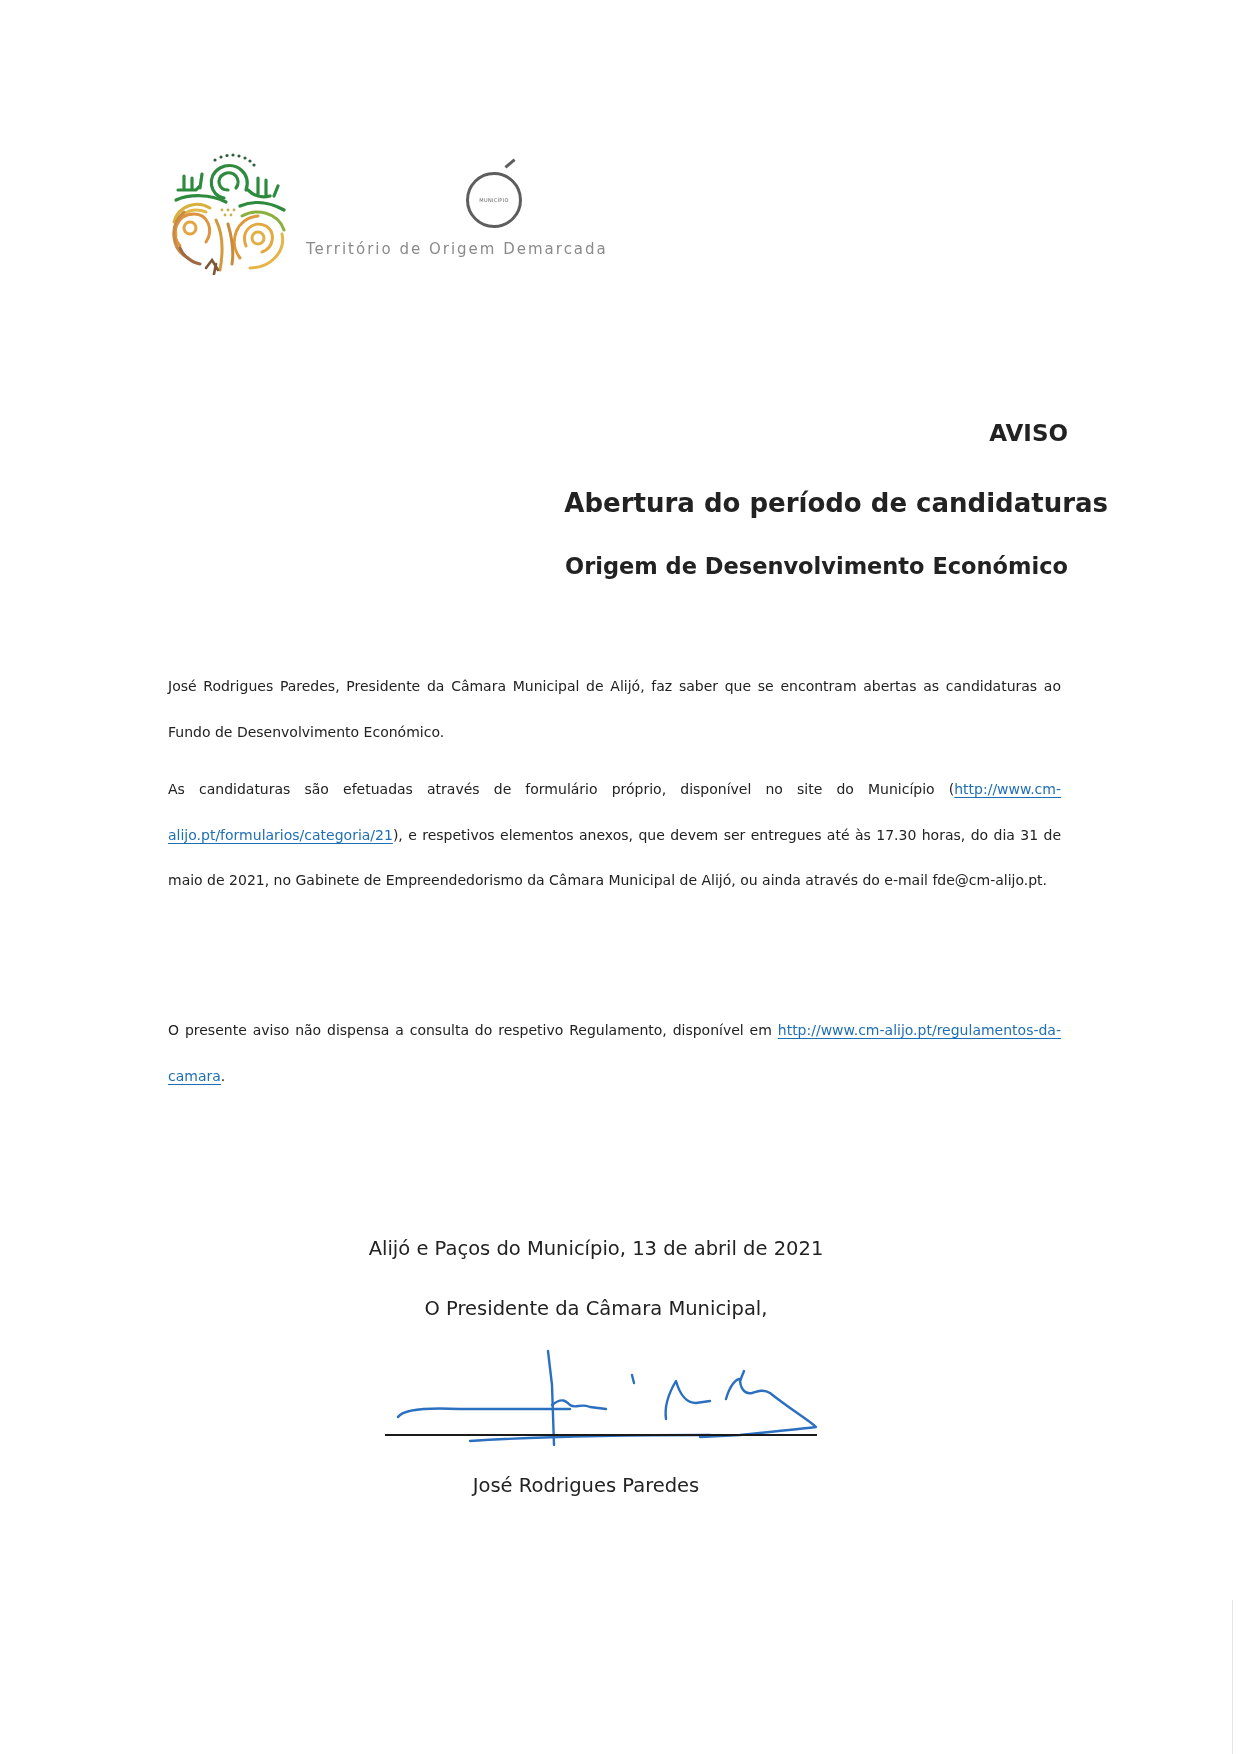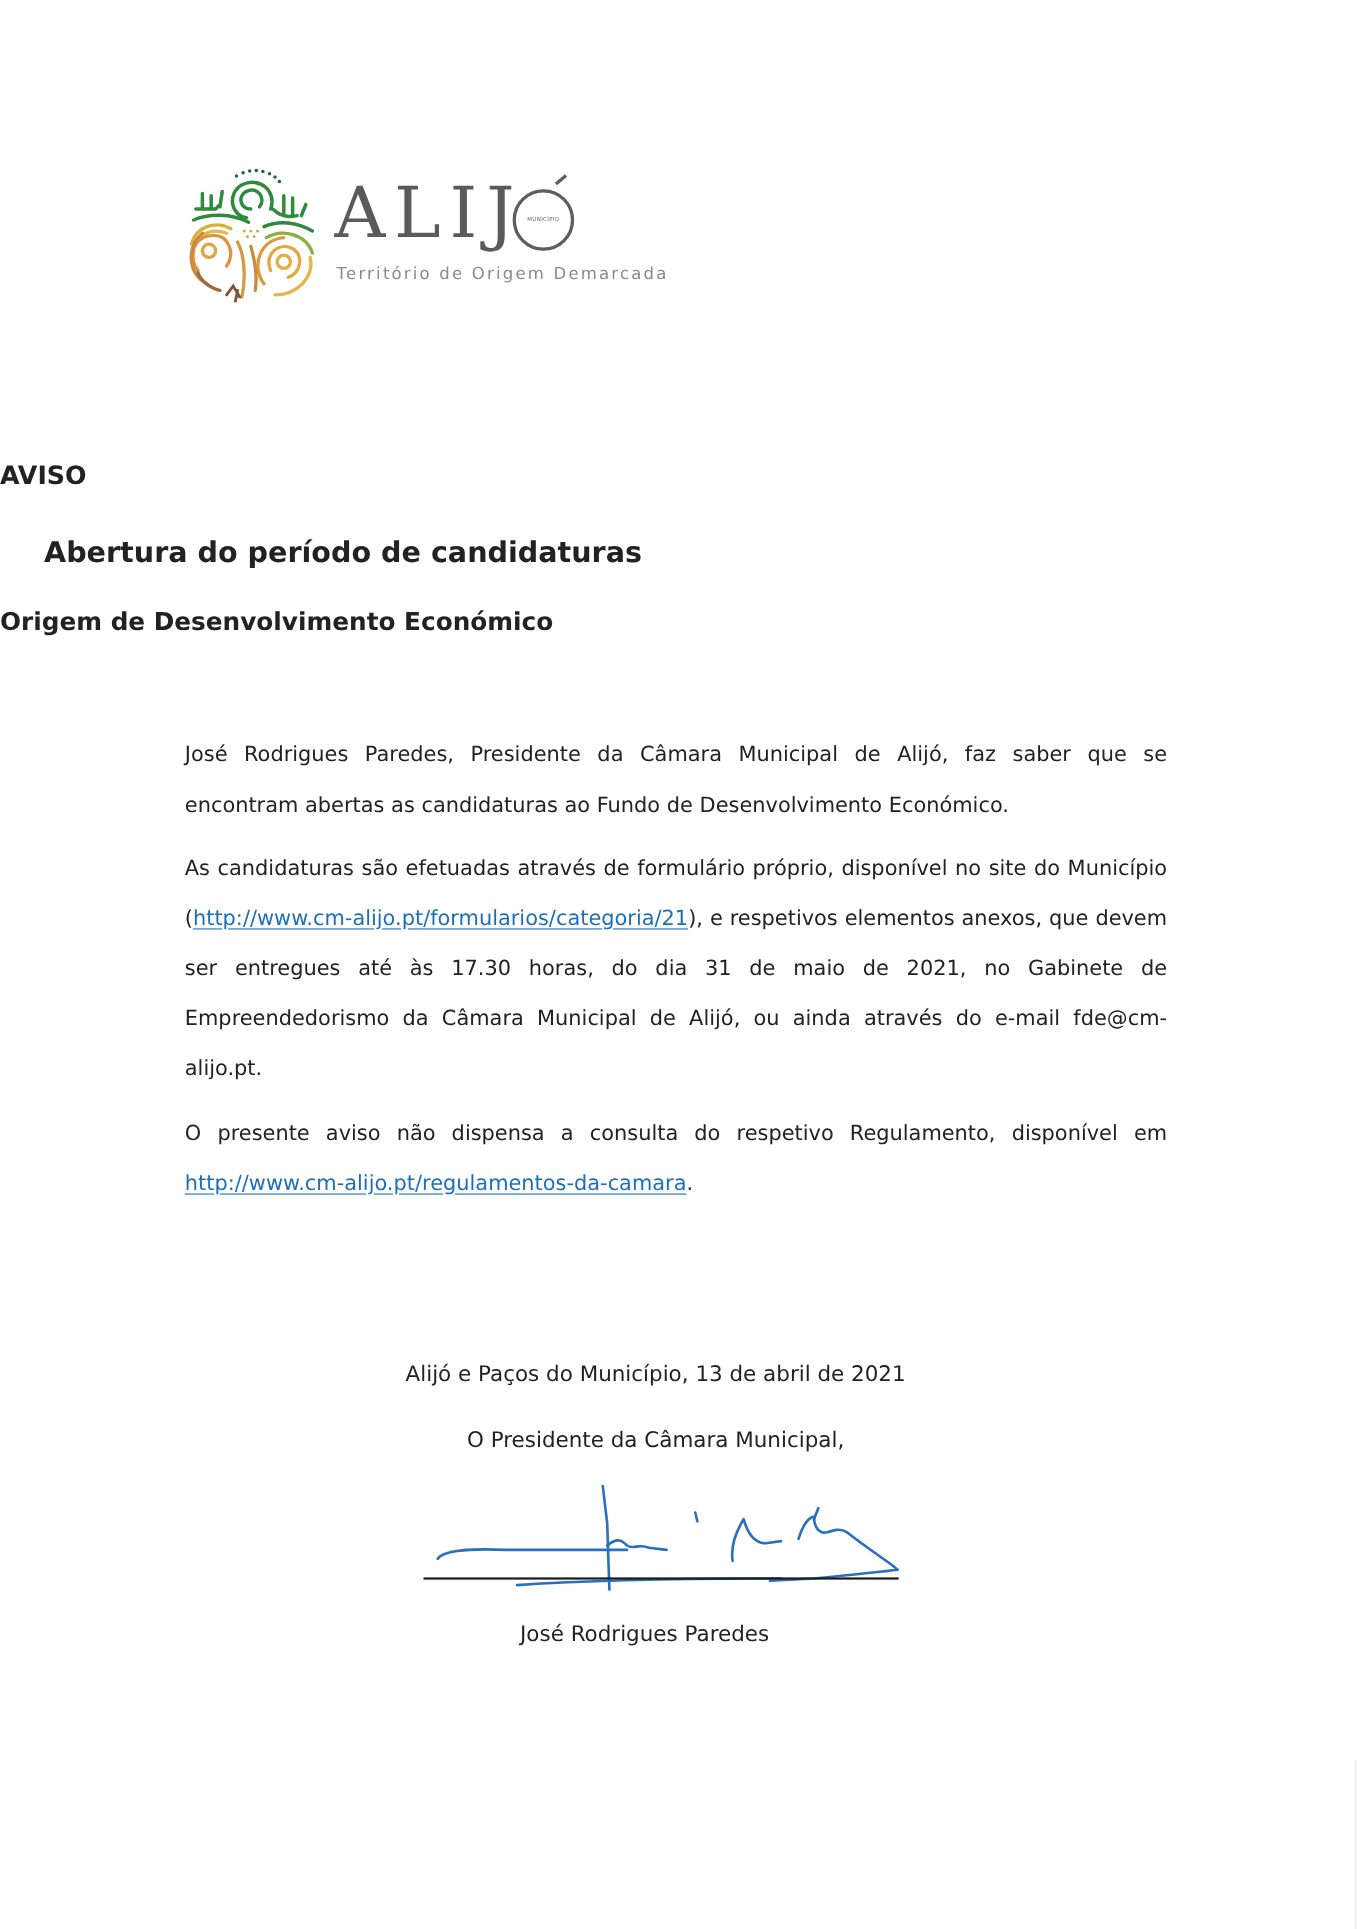--- a/index.html
+++ b/index.html
@@ -11,27 +11,27 @@
   .logo { position:absolute; left:170px; top:150px; width:380px; height:130px; }
   .emblem { position:absolute; left:0; top:0; width:120px; height:125px; }
   .wordmark { position:absolute; left:134px; top:18px; height:62px; width:240px; }
   .wordmark-letters { position:absolute; left:0; top:-6px; font-family:"DejaVu Serif", serif; font-size:64px; letter-spacing:8px; color:#5a5a5a; font-weight:normal; line-height:64px; }
   .o-circle { position:absolute; left:162px; top:4px; width:56px; height:56px; border:3px solid #5e5e5e; border-radius:50%; box-sizing:border-box; }
   .o-accent { position:absolute; left:200px; top:-6px; width:12px; height:3px; background:#5e5e5e; transform:rotate(-40deg); }
   .o-label { position:absolute; left:0; top:22px; width:50px; text-align:center; font-size:5px; color:#666; letter-spacing:0.3px; font-family:"DejaVu Sans", sans-serif; }
   .tagline { position:absolute; left:136px; top:90px; font-family:"DejaVu Sans", sans-serif; font-size:15px; letter-spacing:2px; color:#8a8a8a; white-space:nowrap; }
 
   
-  .heading { position:absolute; left:0; width:1068px; text-align:left; font-family:"DejaVu Sans", sans-serif; font-weight:bold; color:#222; }
+  .heading { position:absolute; left:0; width:1068px; text-align:right; font-family:"DejaVu Sans", sans-serif; font-weight:bold; color:#222; }
   .h-aviso { top:420px; font-size:23px; }
   .h-sub1 { top:488px; font-size:26px;padding-left:40px; }
   .h-sub2 { top:553px; font-size:22.5px; }
 
   
-  .body-text { position:absolute; left:168px; width:893px; font-family:"DejaVu Sans", sans-serif; font-size:19px; line-height:45.5px; color:#222; text-align:justify; }
+  .body-text { position:absolute; left:168px; width:893px; font-family:"DejaVu Sans", sans-serif; font-size:14px; line-height:45.5px; color:#222; text-align:justify; }
   .p1 { top:664px; }
   .p2 { top:767px; }
   .p3 { top:1008px; }
   .body-text p { margin:0; }
   a.link { color:#1f6fb5; text-underline-offset:3px; }
 
   
   .closing { position:absolute; left:0; width:1240px; text-align:center; font-family:"DejaVu Sans", sans-serif; font-size:19.5px; color:#222; }
   .c-place { top:1237px; left:-24px; }
   .c-role { top:1297px; left:-24px; }
@@ -93,21 +93,20 @@
           <circle cx="64" cy="60" r="1.4" fill="#c9b048"></circle>
         <circle cx="55" cy="65" r="1.4" fill="#c9b048"></circle>
           <circle cx="61" cy="65" r="1.4" fill="#c9b048"></circle>
         <path d="M46 70 C52 82 54 98 50 120" fill="none" stroke="#d49a40" stroke-width="3" stroke-linecap="round"></path>
         <path d="M58 74 C62 88 64 102 62 114" fill="none" stroke="#c98c3c" stroke-width="3" stroke-linecap="round"></path>
         <path d="M36 118 L42 110 L48 120 M44 124 L46 114" fill="none" stroke="#7d5538" stroke-width="2.6" stroke-linecap="round"></path>
       </g>
     </svg>
 
     <div class="wordmark">
-      <span class="wordmark-letters">ALIJ</span>
       <div class="o-circle">
         <div class="o-label">MUNICÍPIO</div>
       </div>
       <div class="o-accent"></div>
     </div>
     <div class="tagline">Território de Origem Demarcada</div>
   </div>
 
   <div class="heading h-aviso">AVISO</div>
   <div class="heading h-sub1">Abertura do período de candidaturas</div>

